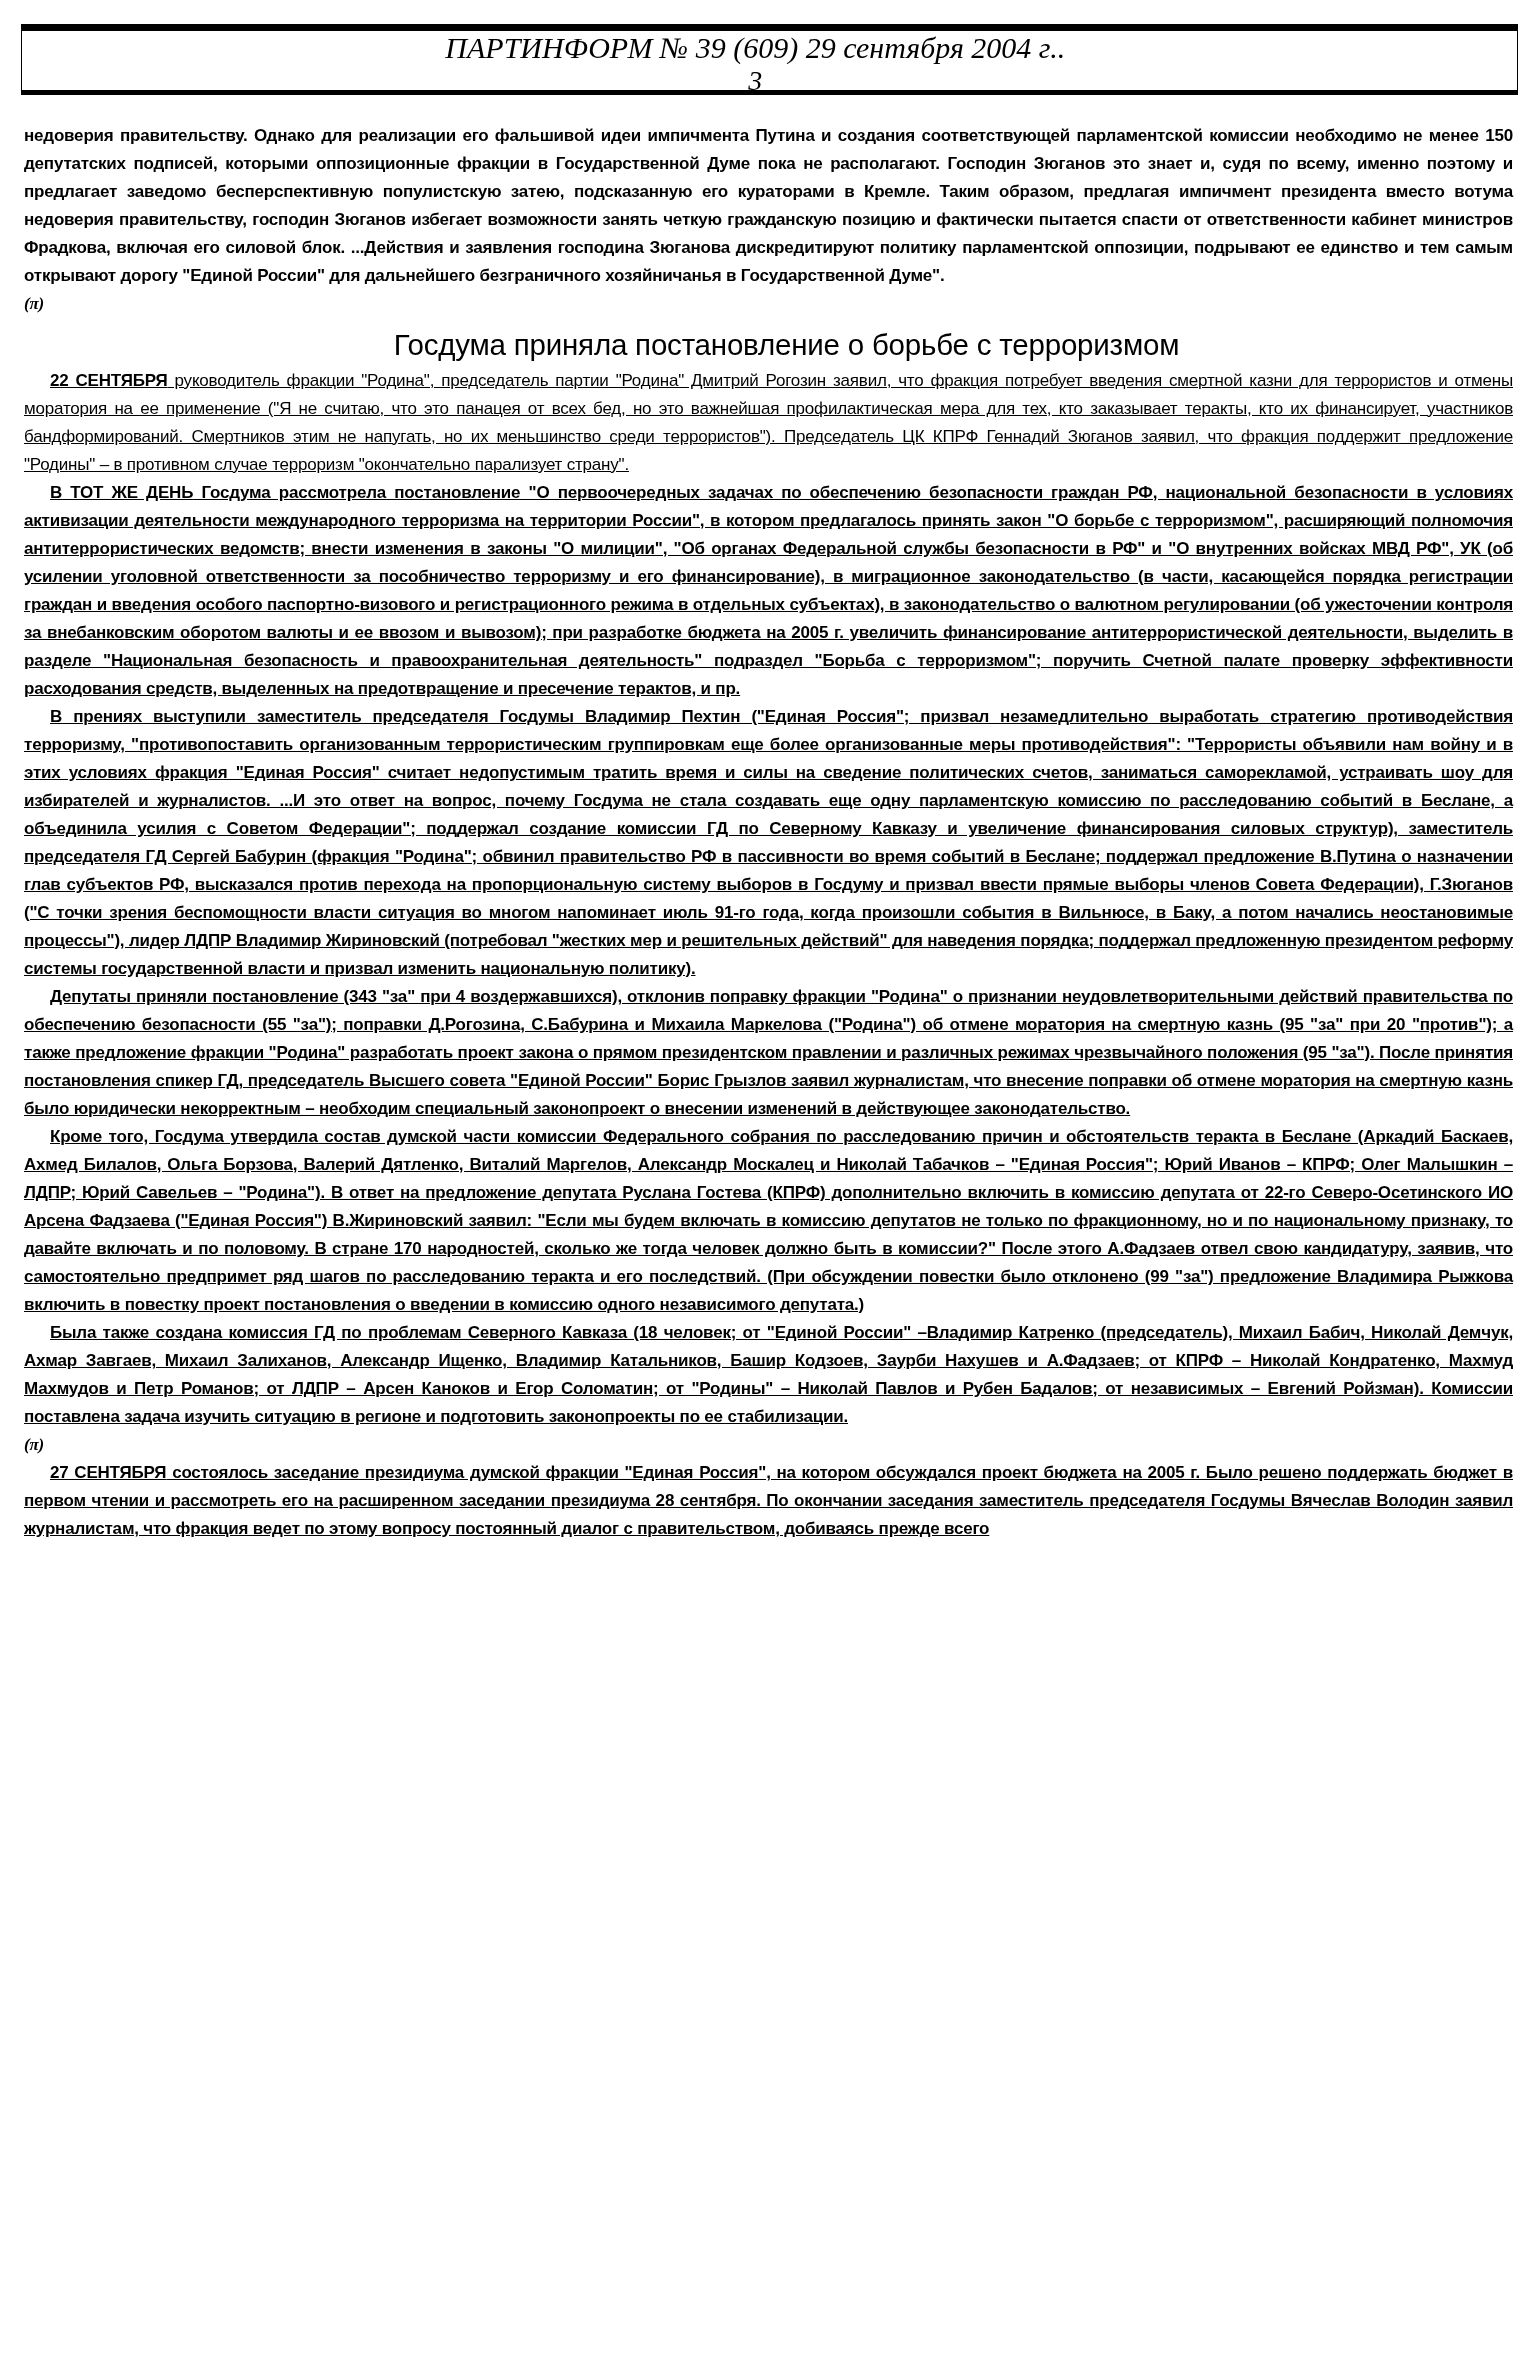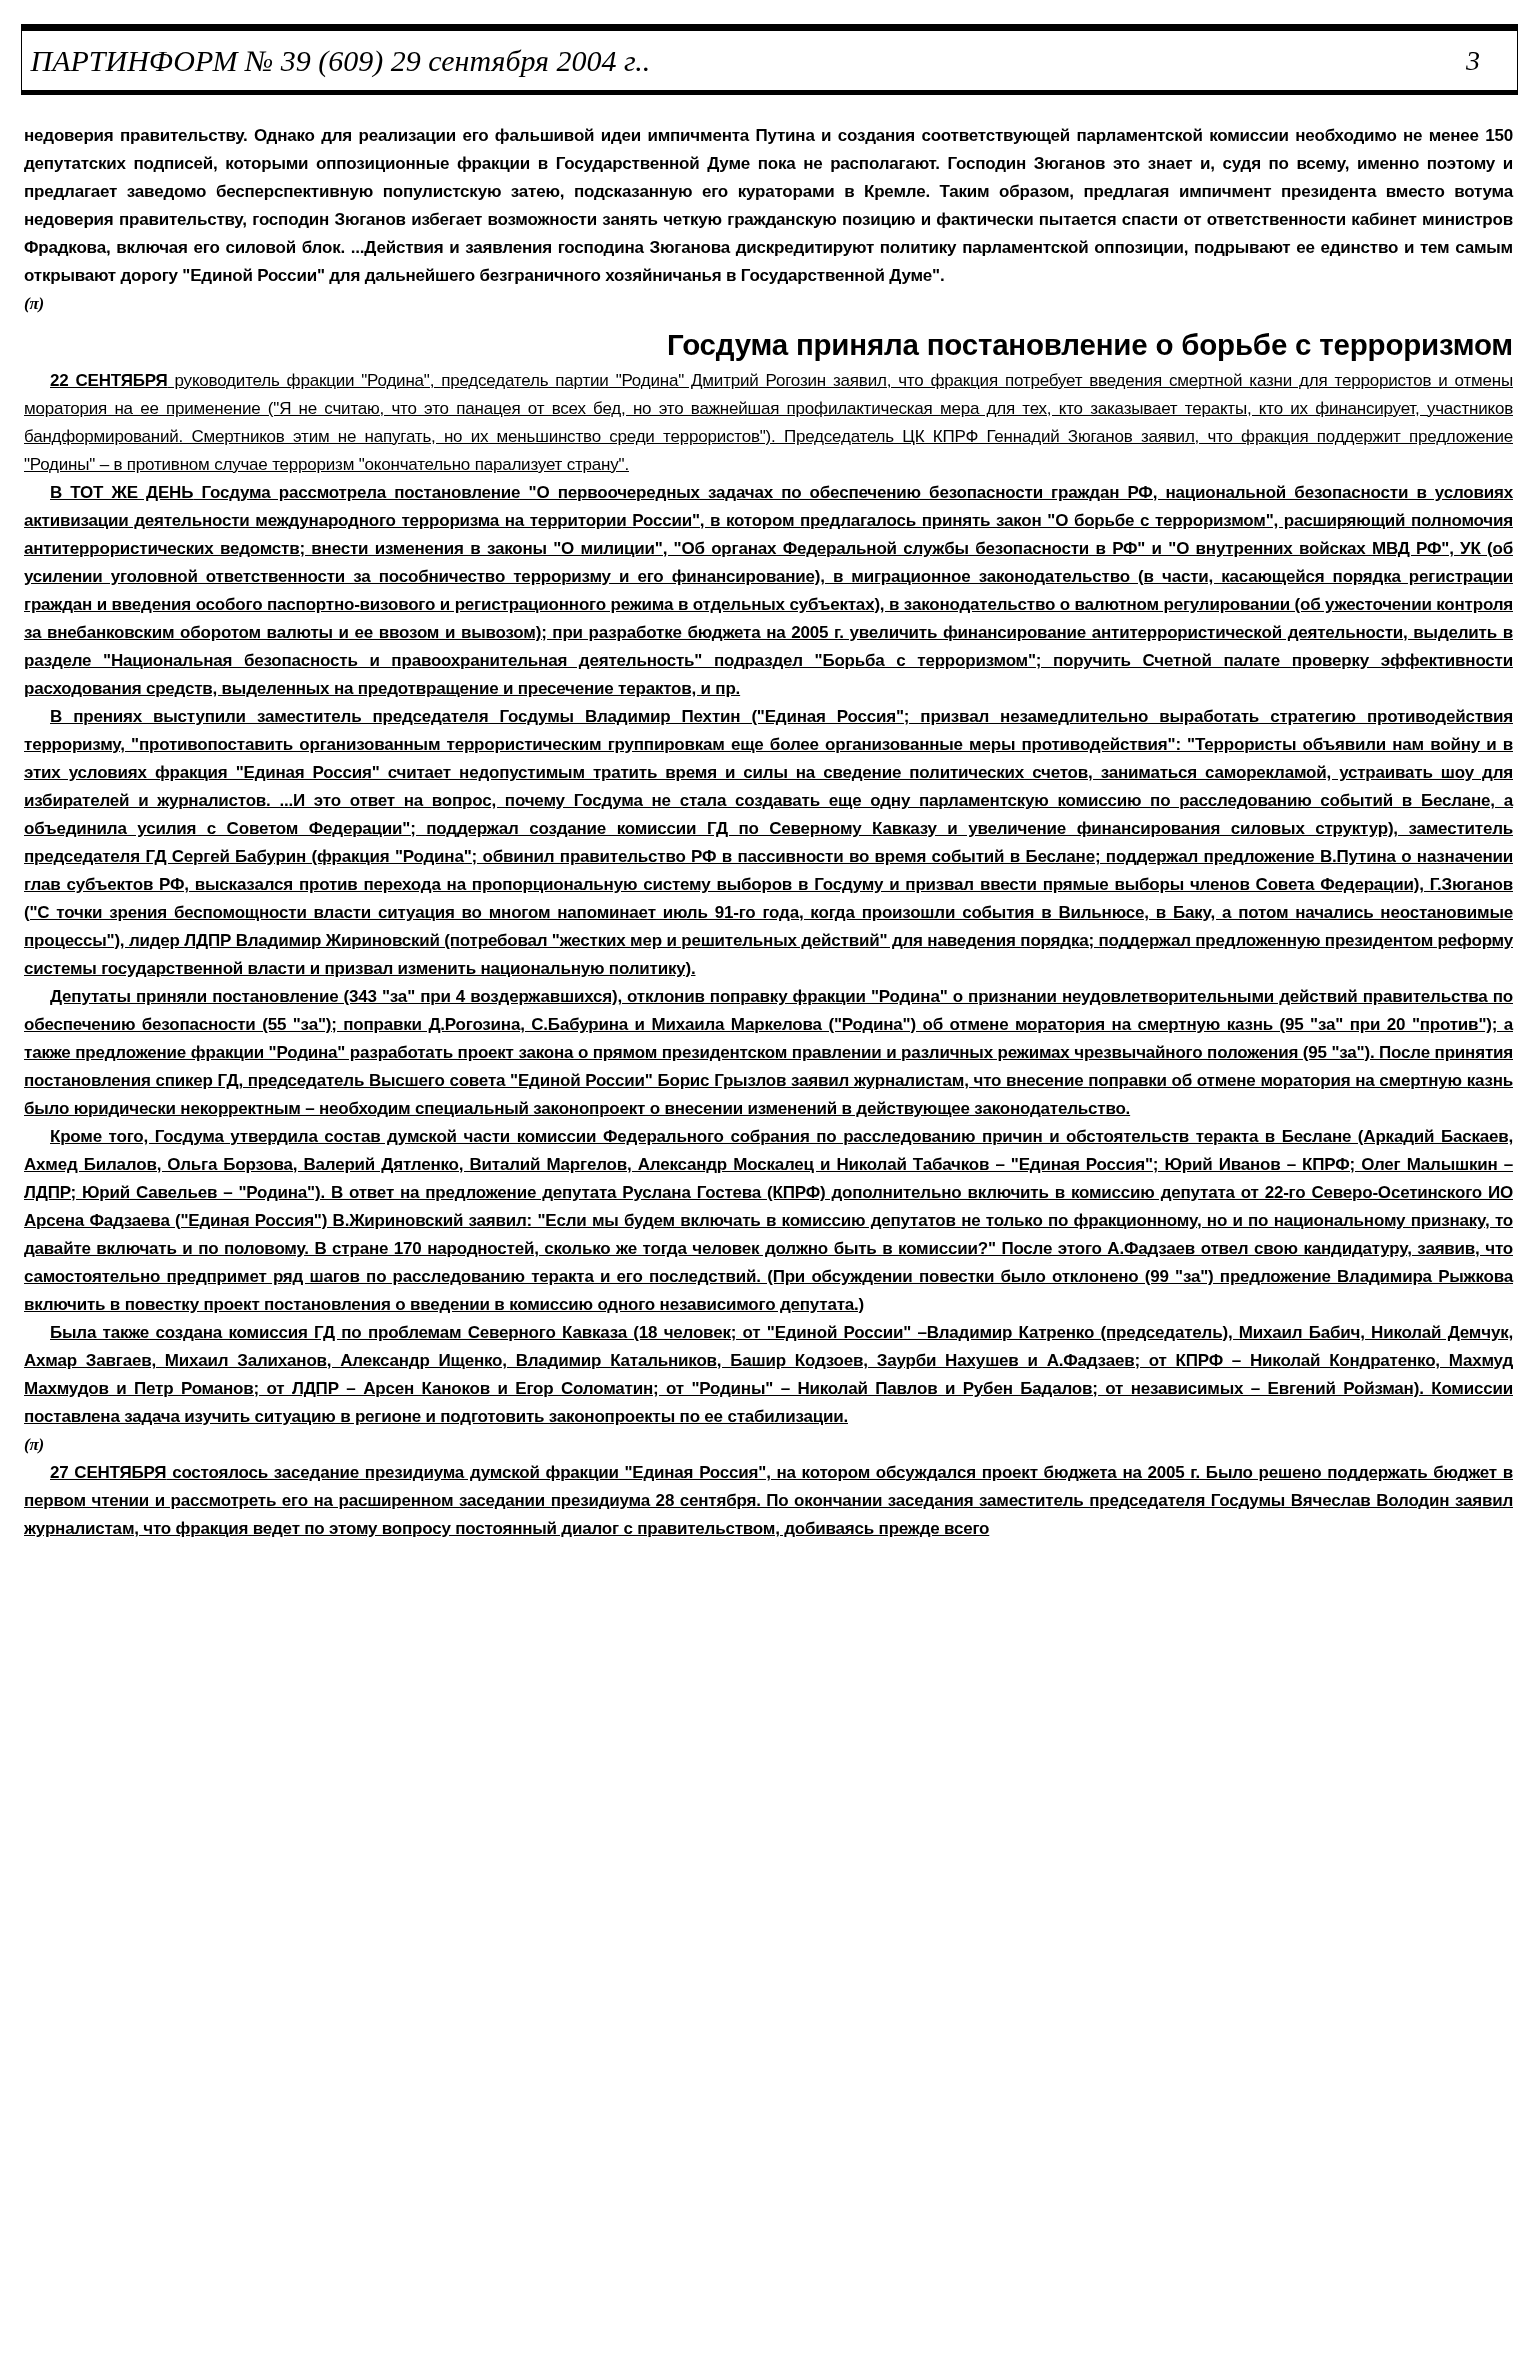--- a/index.html
+++ b/index.html
@@ -26,20 +26,21 @@
     border-right: 1.9px solid #000;
     height: 59px;
     display: flex;
     align-items: center;
     justify-content: space-between;
     padding: 0 37px 0 9px;
     font-family: "Liberation Serif", serif;
     font-style: italic;
     font-size: 30px;
     white-space: nowrap;
+    flex-direction: column;
   }
   .page-header .pagenum {
     font-size: 28px;
   }
   
   .content {
     margin: 27px 24px 0 24px;
   }
   .content p {
     margin: 0;
@@ -48,23 +49,23 @@
     line-height: 28px;
     letter-spacing: -0.2px;
   }
   .content p.bold { font-weight: 700; }
   .content p.indent { text-indent: 26px; text-decoration: underline; }
   .lead { font-weight: 700; }
   .section-heading {
     margin: 9px 0 3.8px 0;
     font-size: 29.5px;
     line-height: 36px;
-    font-weight: 700;
+    font-weight: 400;
     text-indent: 36px;
-    text-align: right;
+    text-align: center;
     letter-spacing: -0.2px;
   }
   .pi-marker {
     text-align: right;
     font-family: "Liberation Serif", serif;
     font-style: italic;
     font-weight: 700;
     font-size: 26px;
     line-height: 28px;
     margin: 18px 6.4px 19px 0;

